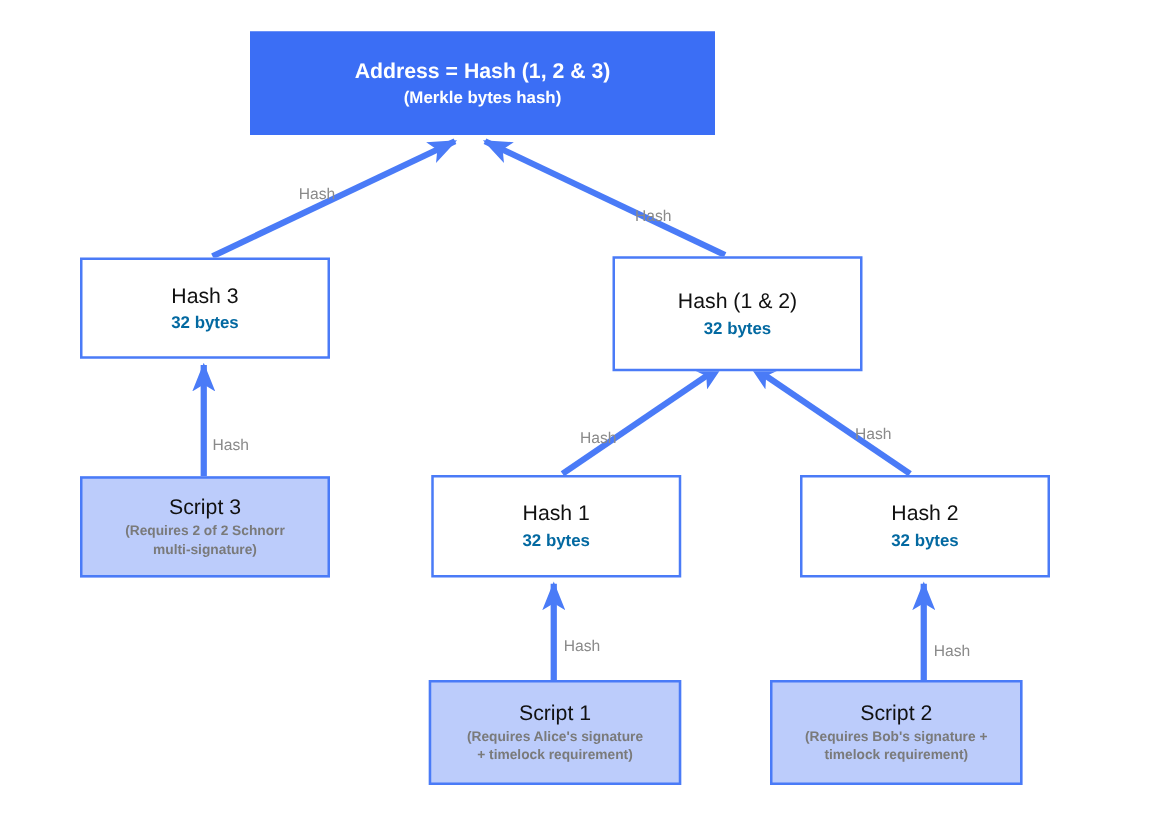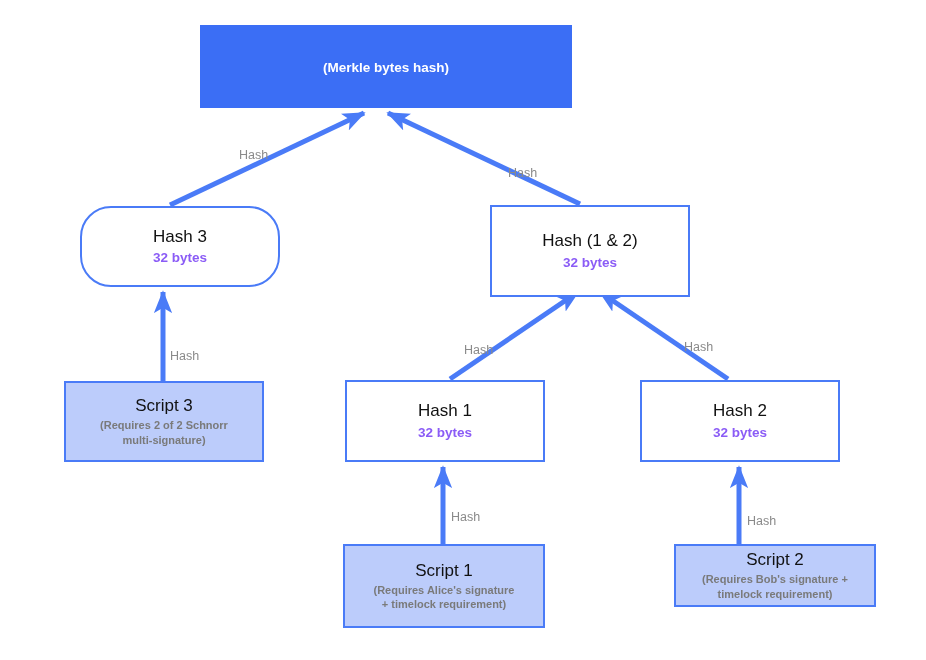--- a/index.html
+++ b/index.html
@@ -18,21 +18,21 @@
   .node-root{
     background:#3B6EF5;border:none;color:#ffffff;
   }
   .node-root .title{font-size:17px;font-weight:bold;line-height:1.25;}
   .node-root .sub{font-size:13.5px;font-weight:bold;line-height:1.25;margin-top:3px;}
 
   .node-hash{
     background:#ffffff;border:2px solid #4A7BF7;
   }
   .node-hash .title{font-size:17px;font-weight:normal;color:#111111;line-height:1.2;}
-  .node-hash .sub{font-size:13.5px;font-weight:bold;color:#8b5cf6;line-height:1.2;margin-top:3px;}
+  .node-hash .sub{font-size:13.5px;font-weight:bold;color:#0369a1;line-height:1.2;margin-top:3px;}
 
   .node-script{
     background:#BCCCFB;border:2px solid #4A7BF7;
   }
   .node-script .title{font-size:17px;font-weight:normal;color:#111111;line-height:1.2;}
   .node-script .sub{font-size:11px;font-weight:bold;color:#7a7a7a;line-height:1.3;margin-top:2px;
                     padding:0 24px;}
 
   .edge-label{position:absolute;font-size:12.5px;color:#8a8a8a;
               white-space:nowrap;line-height:1;margin-top:12px;}
@@ -58,24 +58,25 @@
     <line x1="450" y1="379" x2="578" y2="292" stroke="#4A7BF7" stroke-width="5" marker-end="url(#arrowhead)"></line>
 
     <line x1="728" y1="379" x2="600" y2="292" stroke="#4A7BF7" stroke-width="5" marker-end="url(#arrowhead)"></line>
 
     <line x1="443" y1="544" x2="443" y2="467" stroke="#4A7BF7" stroke-width="5" marker-end="url(#arrowhead)"></line>
 
     <line x1="739" y1="544" x2="739" y2="467" stroke="#4A7BF7" stroke-width="5" marker-end="url(#arrowhead)"></line>
   </svg>
 
   <div class="node node-root" style="left:200px;top:25px;width:372px;height:83px;">
+    <div class="title">Address = Hash (1, 2 &amp; 3)</div>
     <div class="sub">(Merkle bytes hash)</div>
   </div>
 
-  <div class="node node-hash" style="left:80px;top:206px;width:200px;height:81px;border-radius:31px;">
+  <div class="node node-hash" style="left:64px;top:206px;width:200px;height:81px;">
     <div class="title">Hash 3</div>
     <div class="sub">32 bytes</div>
   </div>
 
   <div class="node node-hash" style="left:490px;top:205px;width:200px;height:92px;">
     <div class="title">Hash (1 &amp; 2)</div>
     <div class="sub">32 bytes</div>
   </div>
 
   <div class="node node-script" style="left:64px;top:381px;width:200px;height:81px;">
@@ -91,21 +92,21 @@
   <div class="node node-hash" style="left:640px;top:380px;width:200px;height:82px;">
     <div class="title">Hash 2</div>
     <div class="sub">32 bytes</div>
   </div>
 
   <div class="node node-script" style="left:343px;top:544px;width:202px;height:84px;">
     <div class="title">Script 1</div>
     <div class="sub">(Requires Alice's signature + timelock requirement)</div>
   </div>
 
-  <div class="node node-script" style="left:674px;top:544px;width:202px;height:63px;">
+  <div class="node node-script" style="left:616px;top:544px;width:202px;height:84px;">
     <div class="title">Script 2</div>
     <div class="sub">(Requires Bob's signature + timelock requirement)</div>
   </div>
 
   <div class="edge-label" style="left:239px;top:137px;">Hash</div>
 
   <div class="edge-label" style="left:508px;top:155px;">Hash</div>
 
   <div class="edge-label" style="left:170px;top:338px;">Hash</div>
 

